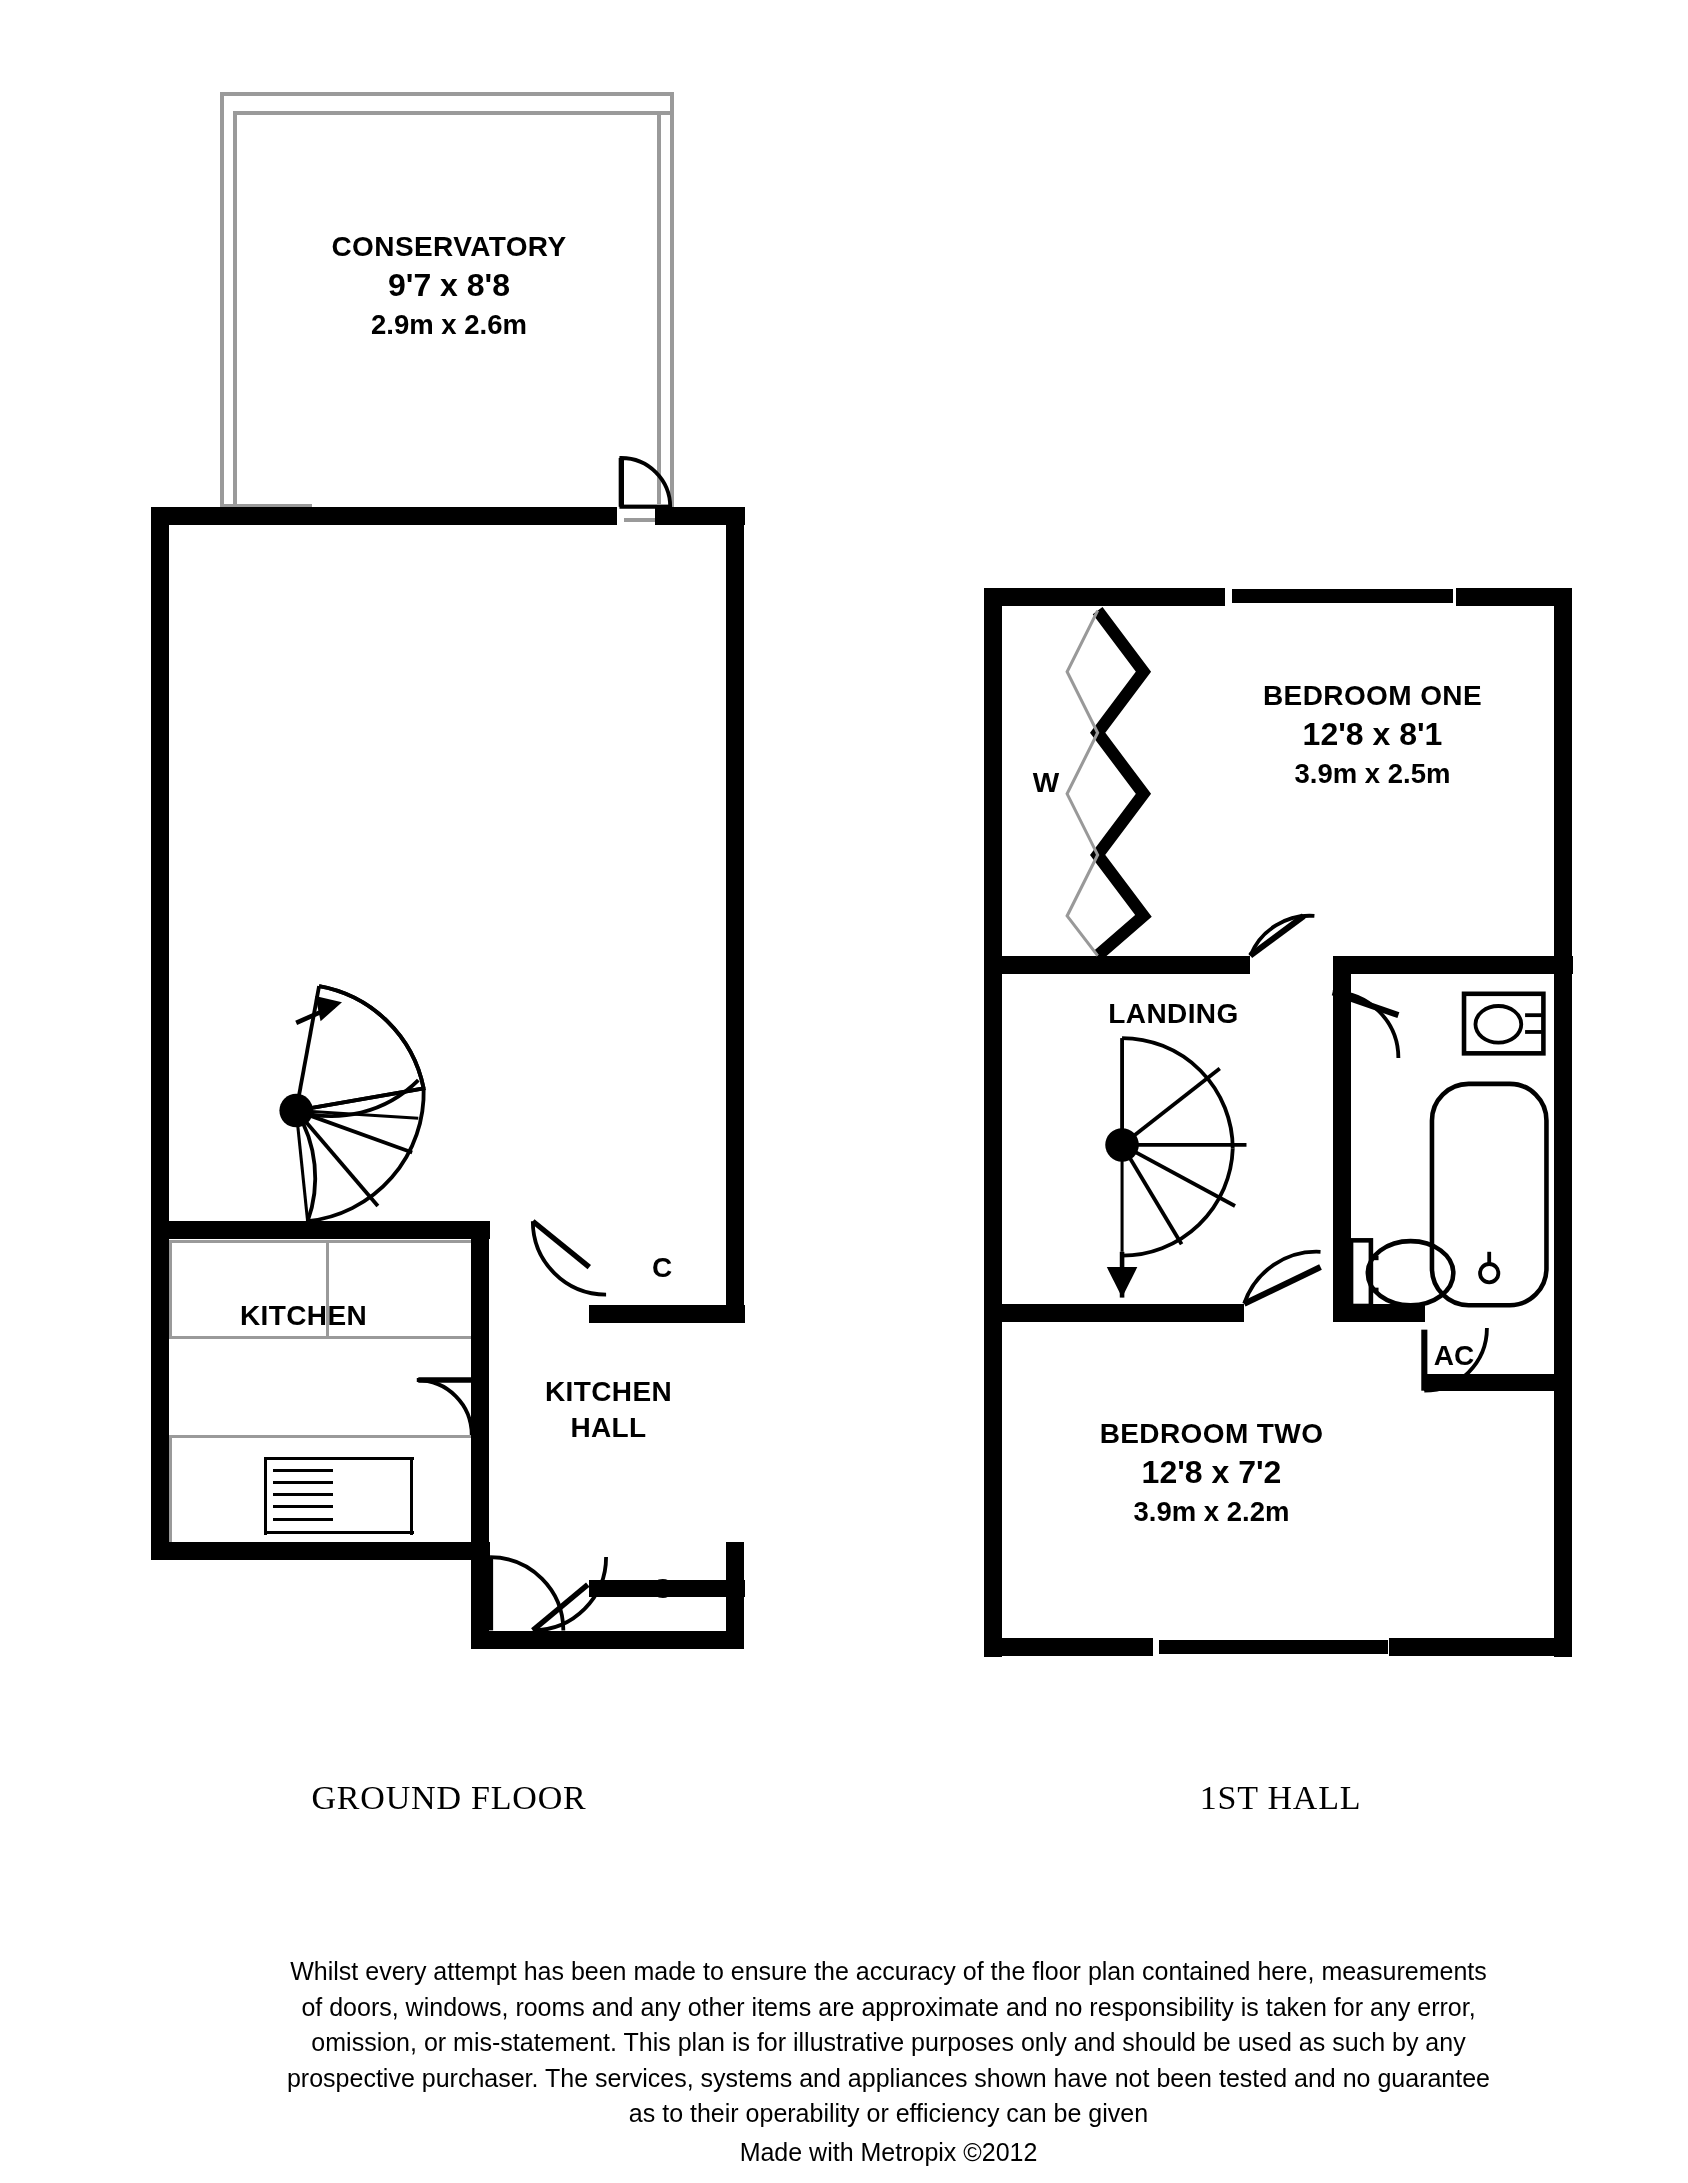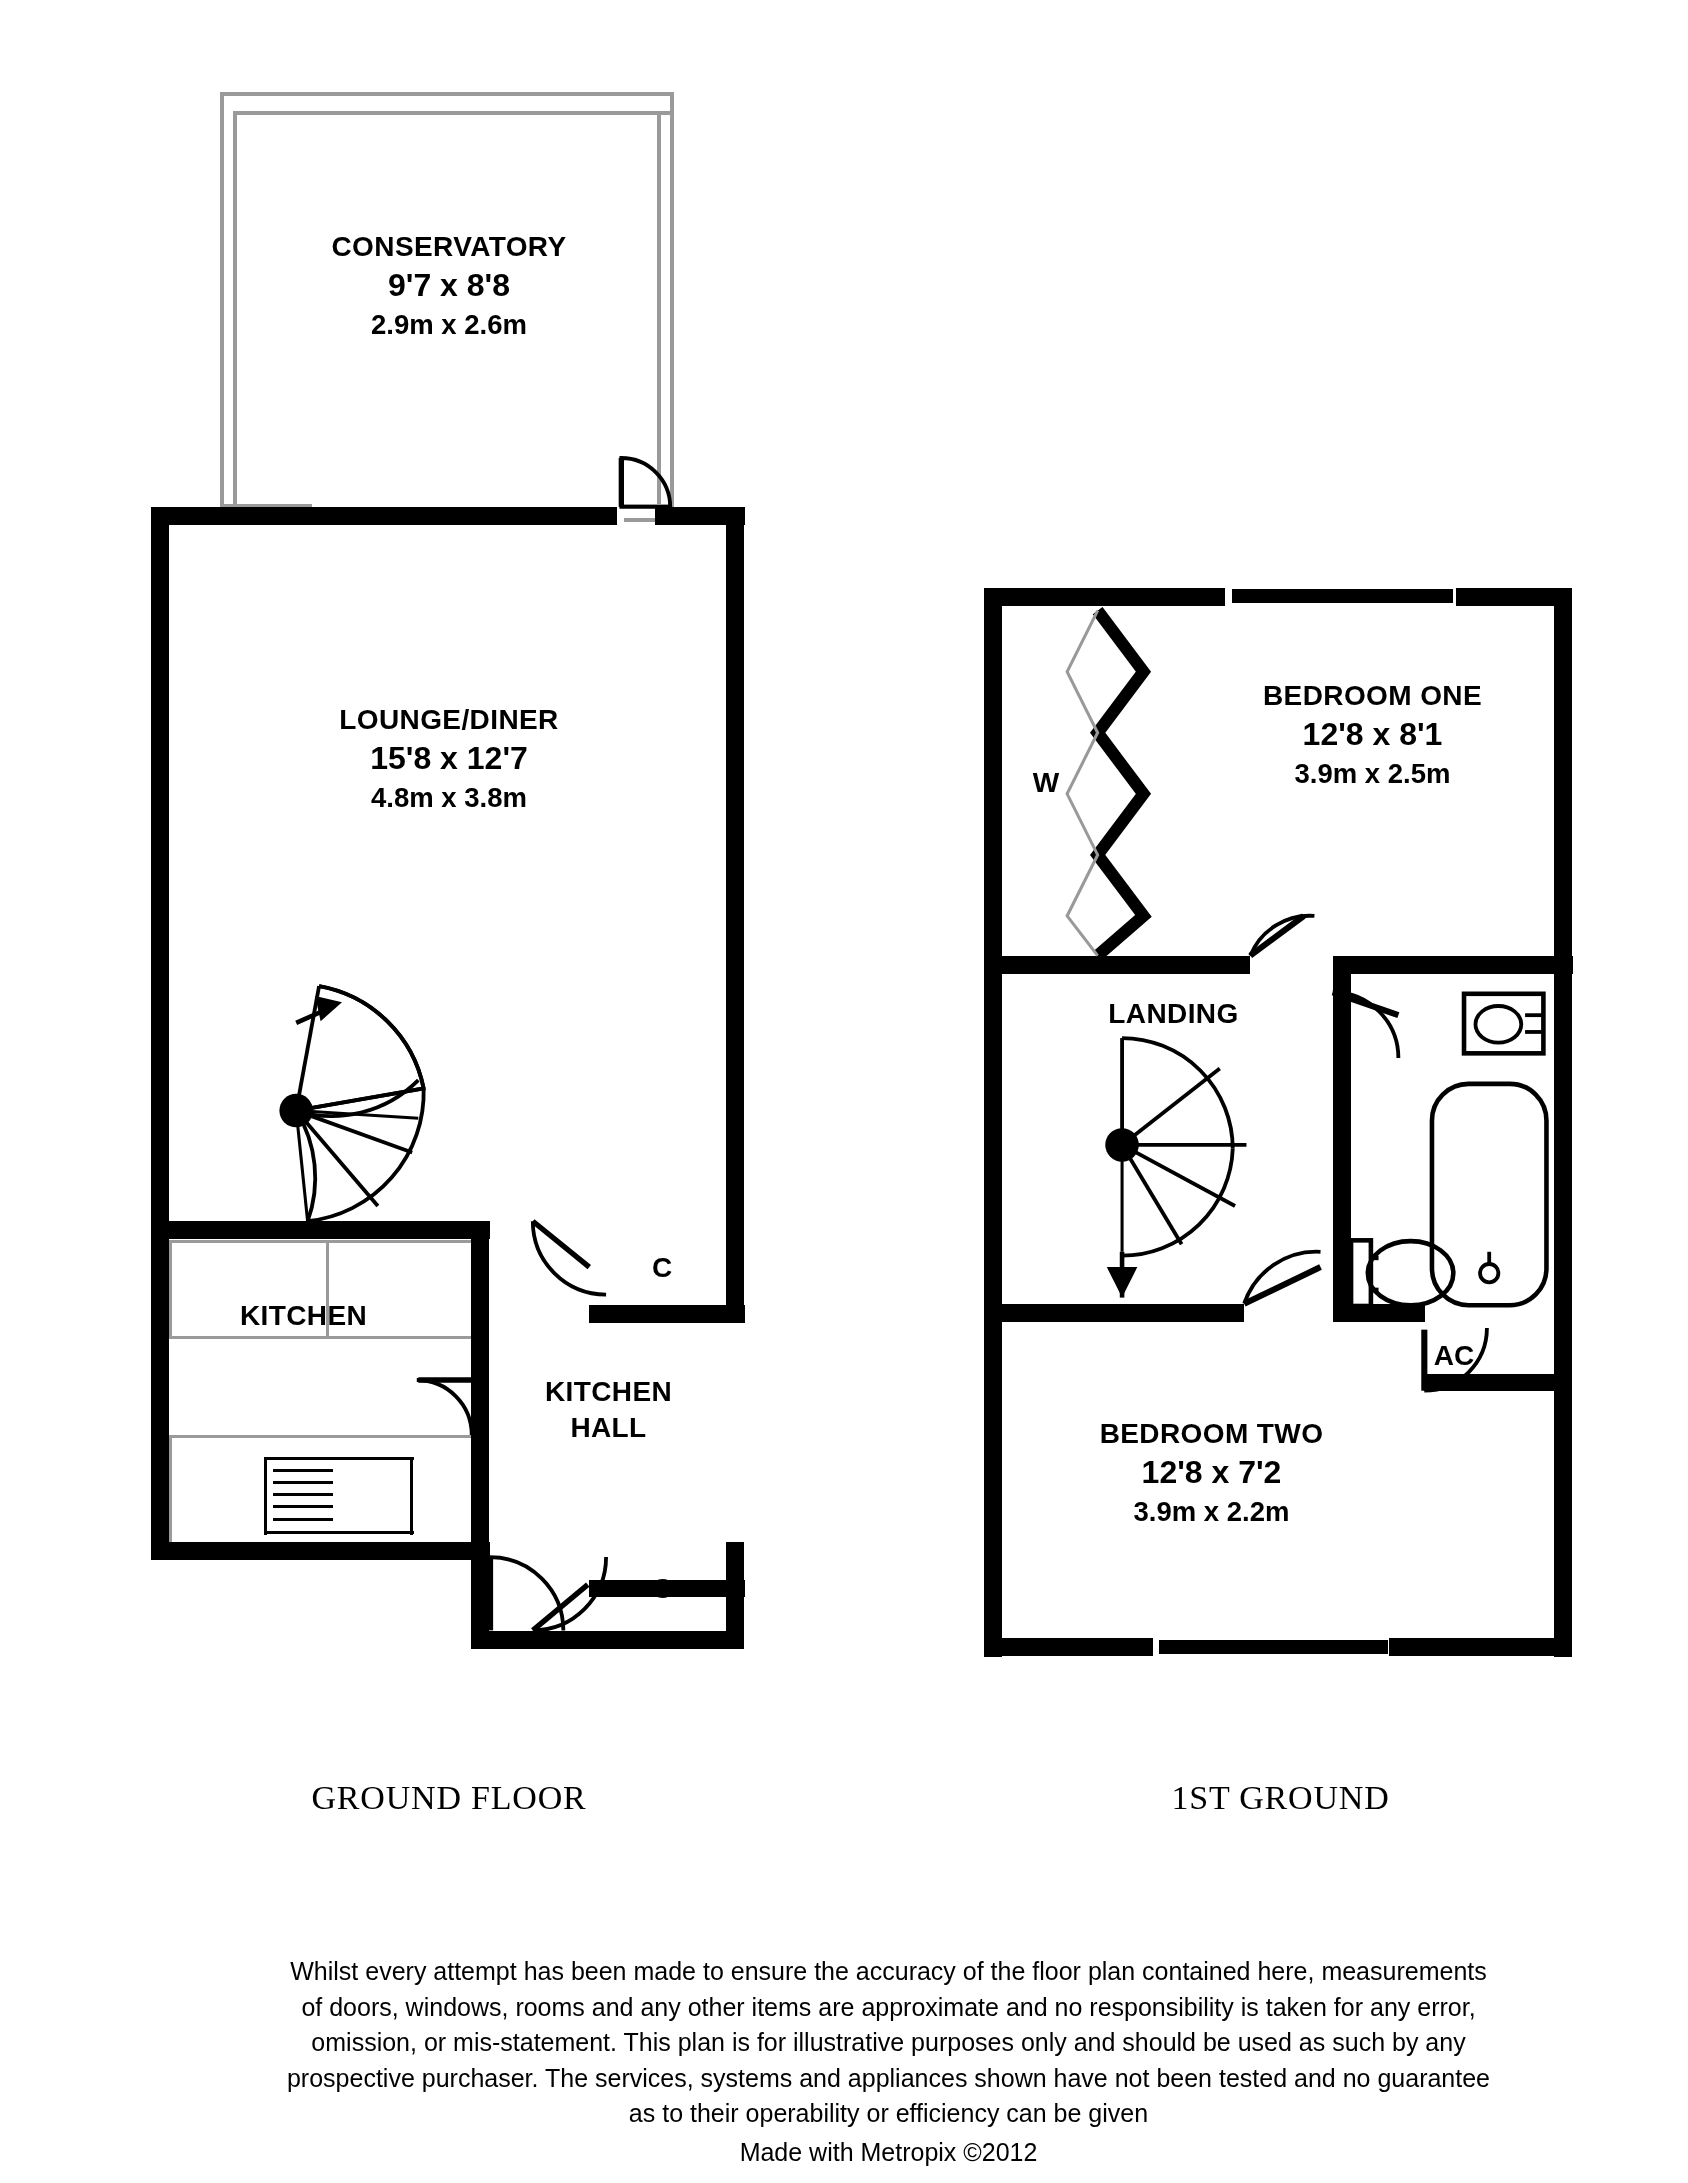--- a/index.html
+++ b/index.html
@@ -94,25 +94,20 @@
     <div class="nm">CONSERVATORY</div>
     <div class="d1">9'7 x 8'8</div>
     <div class="d2">2.9m x 2.6m</div>
   </div>
 
   <div class="wall" style="left:107px; top:507px; width:466px; height:18.3px;"></div>
   <div class="wall" style="left:611px; top:507px; width:90px; height:18.3px;"></div>
   <div class="wall" style="left:107px; top:507px; width:18.3px; height:1053px;"></div>
   <div class="wall" style="left:682px; top:507px; width:18.3px; height:763px;"></div>
 
-  <div class="room-label" style="left:153px; top:702px; width:504px;">
-    <div class="nm">LOUNGE/DINER</div>
-    <div class="d1">15'8 x 12'7</div>
-    <div class="d2">4.8m x 3.8m</div>
-  </div>
 
   <div class="wall" style="left:107px; top:1221px; width:339px; height:18.3px;"></div>
   <div class="wall" style="left:427px; top:1221px; width:18.3px; height:427px;"></div>
   <div class="wall" style="left:545px; top:1305px; width:156px; height:18.3px;"></div>
   <div class="wall" style="left:682px; top:1221px; width:18.3px; height:102px;"></div>
   <div class="wall" style="left:107px; top:1542px; width:339px; height:18.3px;"></div>
   <div class="wall" style="left:682px; top:1542px; width:18.3px; height:105px;"></div>
   <div class="wall" style="left:427px; top:1631px; width:273px; height:18.3px;"></div>
   <div class="wall" style="left:545px; top:1580px; width:156px; height:17px;"></div>
 
@@ -177,21 +172,21 @@
 
   <div class="room-label" style="left:954px; top:1416px; width:427px;">
     <div class="nm">BEDROOM TWO</div>
     <div class="d1">12'8 x 7'2</div>
     <div class="d2">3.9m x 2.2m</div>
   </div>
 
   <div class="small-label" style="left:979px; top:767px; width:46px;">W</div>
   <div class="small-label" style="left:1372px; top:1340px; width:76px;">AC</div>
 
-  <div class="floor-title" style="left:939px; top:1779px; width:595px;">1ST GROUND</div>
+  <div class="floor-title" style="left:939px; top:1779px; width:595px;">1ST HALL</div>
 
   <svg class="overlay" viewBox="0 0 2212 2860">
 
     <path d="M 756 664 L 756 600 A 64 64 0 0 1 820 664 Z" fill="none" stroke="#000" stroke-width="5"></path>
     <line x1="756" y1="664" x2="756" y2="600" stroke="#000" stroke-width="7"></line>
 
     <g>
       <path d="M 330 1455 m -1 0 A 160 160 0 0 0 490 1415" fill="none" stroke="#000" stroke-width="5"></path>
       <path d="M 330 1455 L 497 1426 A 170 170 0 0 0 360 1292" fill="none" stroke="#000" stroke-width="5"></path>
       <path d="M 330 1455 L 360 1292" stroke="#000" stroke-width="5" fill="none"></path>

